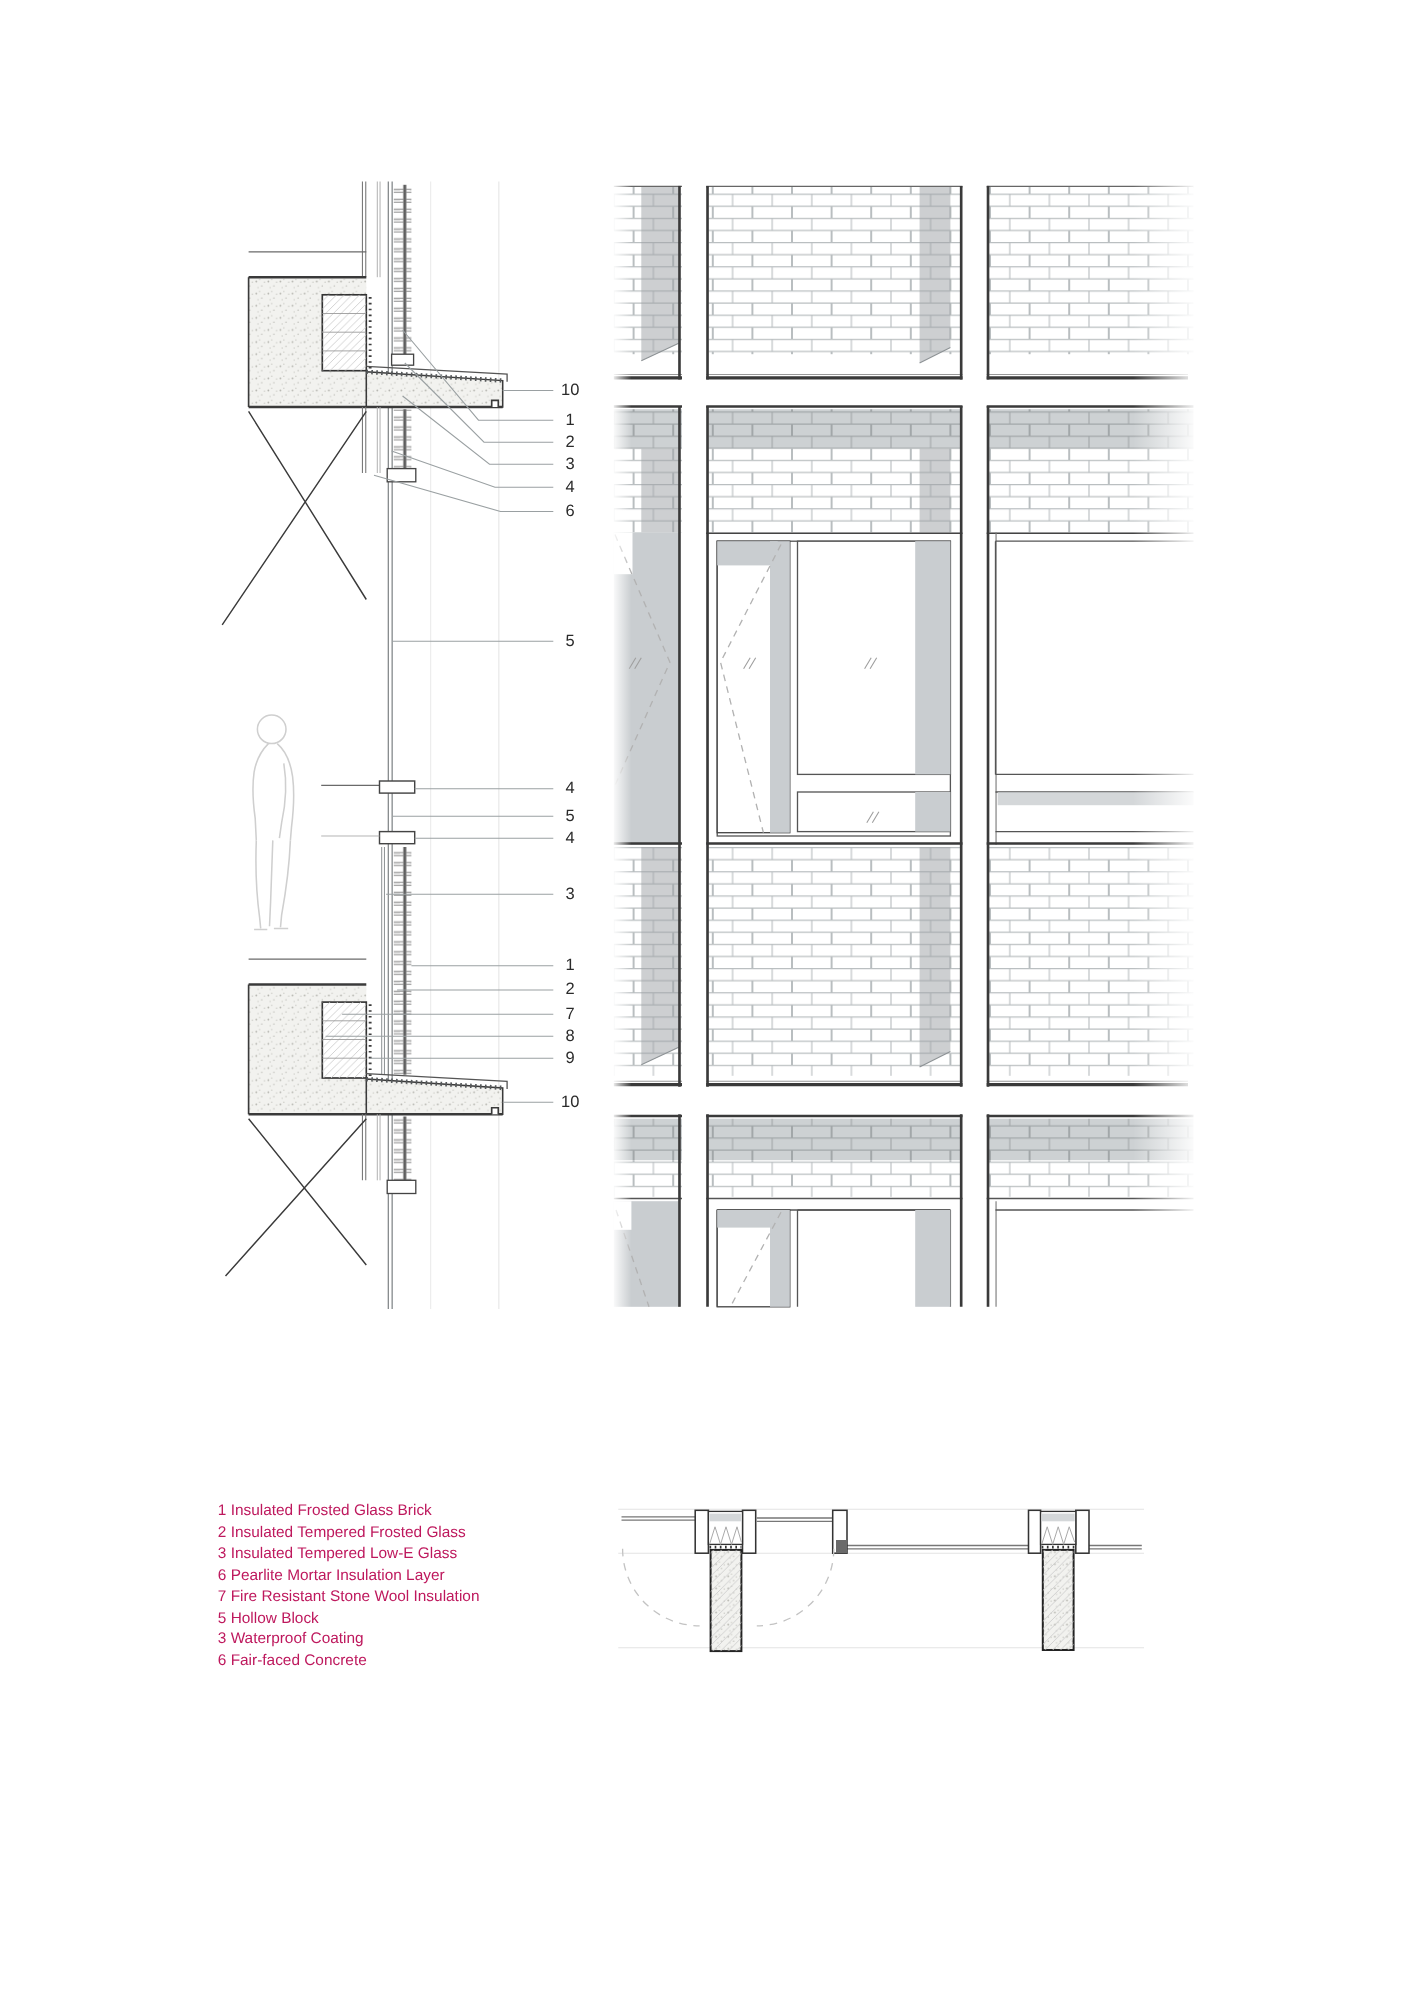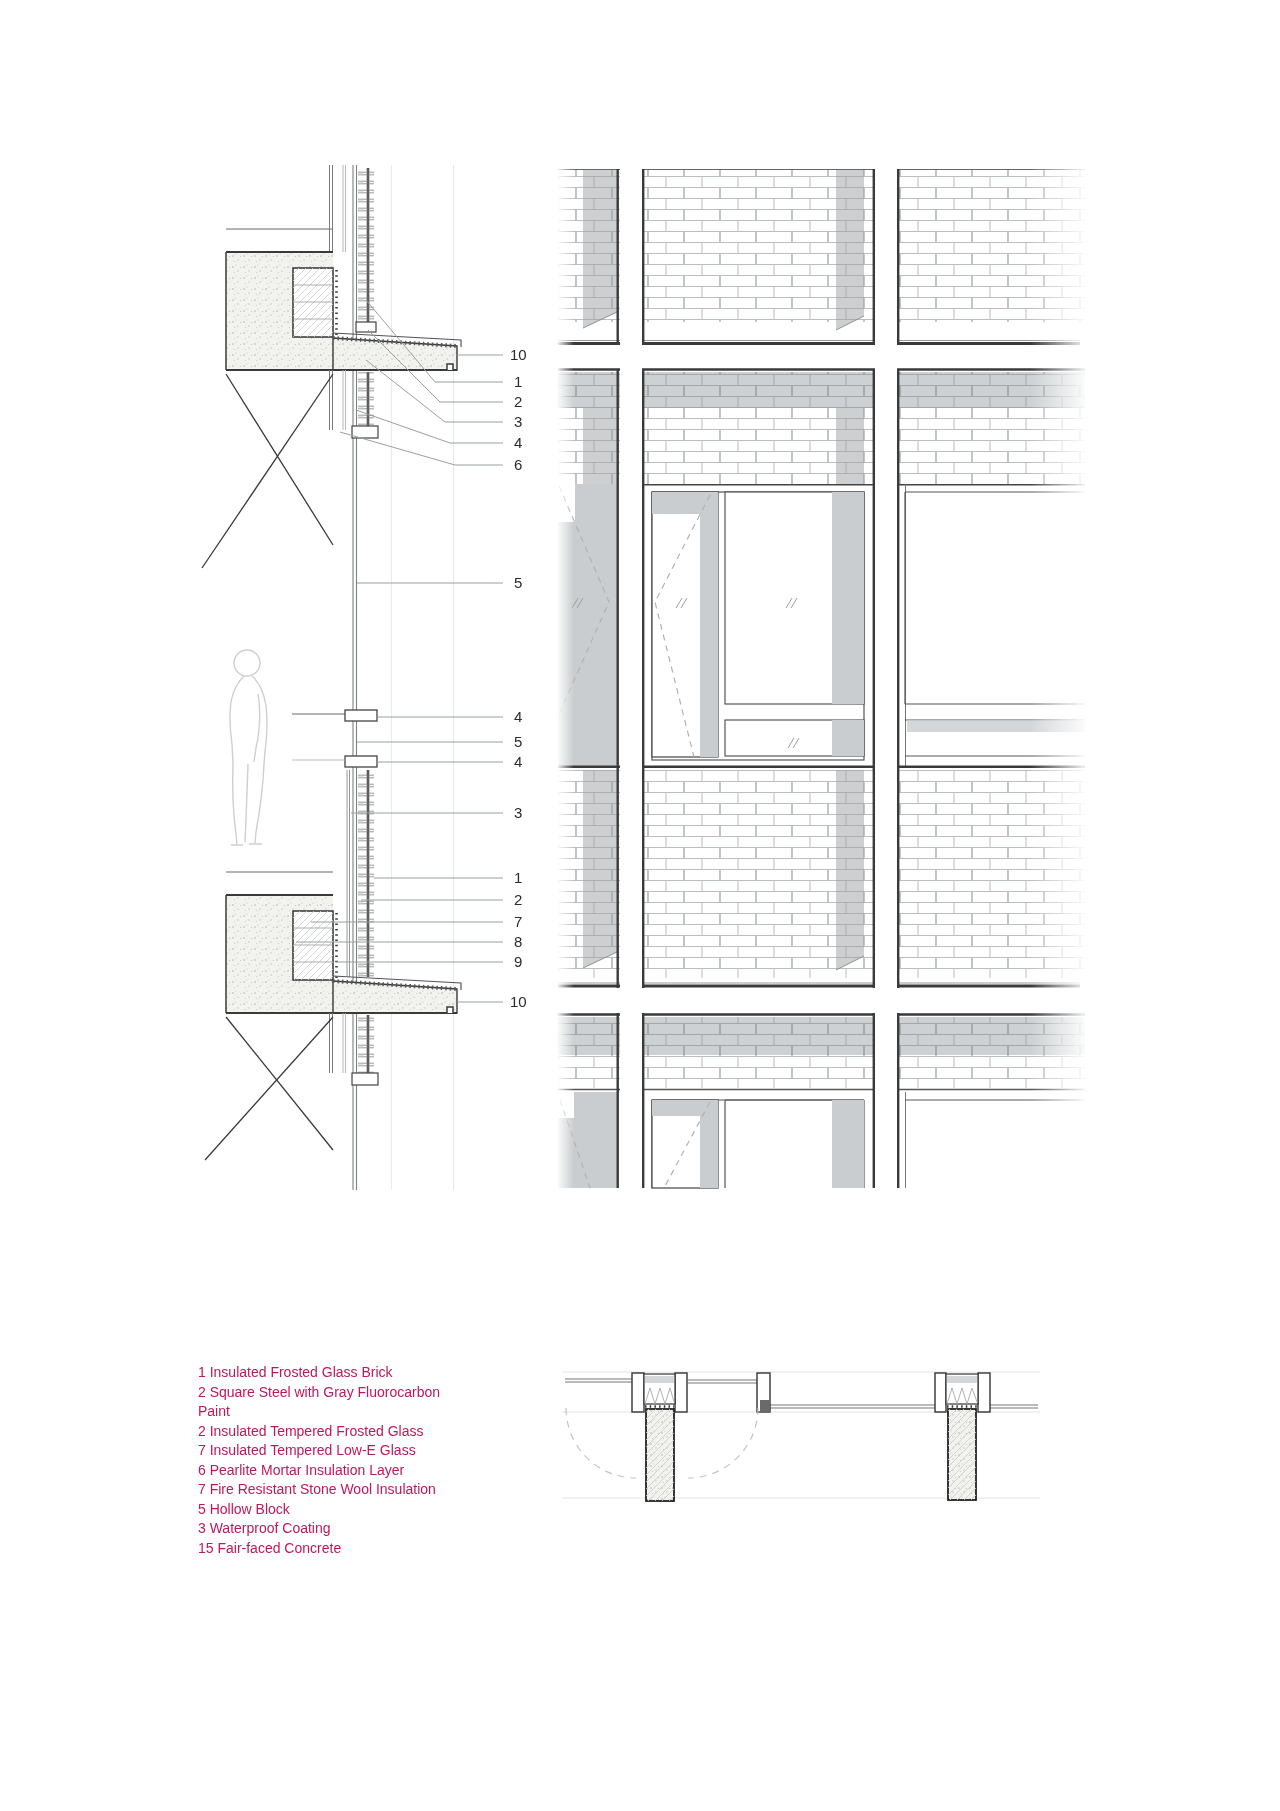--- a/index.html
+++ b/index.html
@@ -288,23 +288,22 @@
 <span class="co" style="left:514px;top:804px;">3</span>
 <span class="co" style="left:514px;top:869px;">1</span>
 <span class="co" style="left:514px;top:891px;">2</span>
 <span class="co" style="left:514px;top:913px;">7</span>
 <span class="co" style="left:514px;top:933px;">8</span>
 <span class="co" style="left:514px;top:953px;">9</span>
 <span class="co" style="left:510px;top:993px;">10</span>
 
 <div class="legend">
   <div>1 Insulated Frosted Glass Brick</div>
-  <div>2 Square Steel with Gray Fluorocarbon Paint</div>
   <div>2 Insulated Tempered Frosted Glass</div>
-  <div>7 Insulated Tempered Low-E Glass</div>
+  <div>3 Insulated Tempered Low-E Glass</div>
   <div>6 Pearlite Mortar Insulation Layer</div>
   <div>7 Fire Resistant Stone Wool Insulation</div>
   <div>5 Hollow Block</div>
   <div>3 Waterproof Coating</div>
-  <div>15 Fair-faced Concrete</div>
+  <div>6 Fair-faced Concrete</div>
 </div>
 
 </div>
 
 </body></html>

